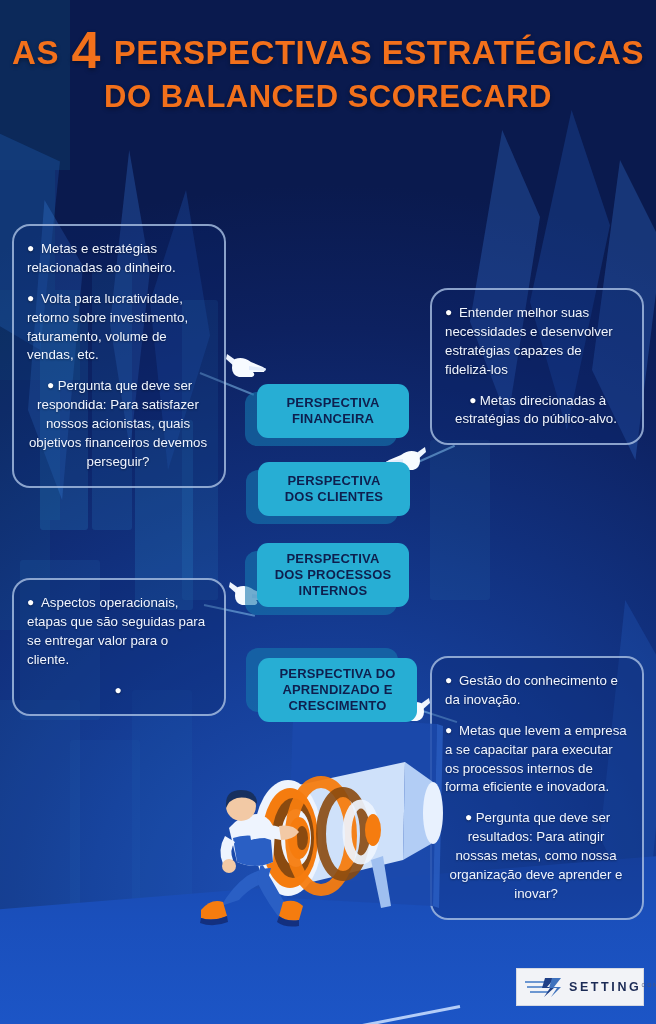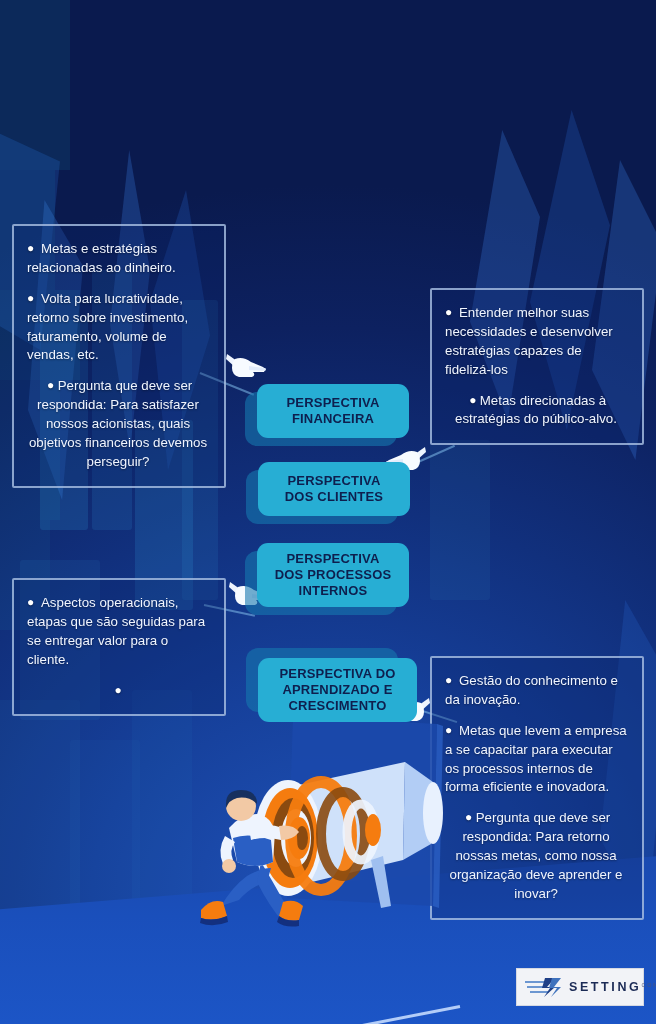--- a/index.html
+++ b/index.html
@@ -58,21 +58,21 @@
   .title .l2 { display: block; font-size: 31px; margin-top: 12px; }
   .title .big {
     font-size: 52px; line-height: 0.7; vertical-align: -4px;
     margin: 0 3px;
   }
 
   
   .card {
     position: absolute;
     border: 2px solid rgba(176,198,232,0.78);
-    border-radius: 2px;
+    border-radius: 18px;
     background: rgba(9,35,105,0.30);
     color: #f0f5ff;
     font-size: 13.3px;
     line-height: 1.42;
     padding: 14px 15px 14px 13px;
     text-shadow: 0 1px 2px rgba(0,0,0,0.4);
   }
   .card p { margin: 0 0 12px 0; }
   .card p:last-child { margin-bottom: 0; text-align: center; }
   .card .bul {
@@ -184,20 +184,28 @@
 
     <div class="blk" style="left:-10px; top:700px; width:90px; height:230px; opacity:.35;"></div>
     <div class="blk" style="left:70px; top:740px; width:70px; height:190px; opacity:.28;"></div>
     <div class="blk" style="left:132px; top:690px; width:60px; height:240px; opacity:.30;"></div>
 
     <div class="ground"></div>
     <div class="lane" style="left:-20px; bottom:16px; width:480px; height:3px; transform:rotate(-11deg);"></div>
 
   </div>
 
+  <div class="title">
+    <span class="l1">
+      <span>AS</span>
+      <span class="big">4</span>
+      <span>PERSPECTIVAS ESTRATÉGICAS</span>
+    </span>
+    <span class="l2">DO BALANCED SCORECARD</span>
+  </div>
 
   <div class="stem" style="left:200px; top:372px; width:58px; transform:rotate(22deg);"></div>
   <div class="stem" style="left:398px; top:470px; width:62px; transform:rotate(-24deg);"></div>
   <div class="stem" style="left:204px; top:604px; width:52px; transform:rotate(12deg);"></div>
   <div class="stem" style="left:398px; top:702px; width:62px; transform:rotate(18deg);"></div>
 
   <div class="card" id="card-financial">
     <p><span class="bul"></span><span>Metas e estratégias relacionadas ao dinheiro.</span></p>
     <p><span class="bul"></span><span>Volta para lucratividade, retorno sobre investimento, faturamento, volume de vendas, etc.</span></p>
     <p><span class="bul"></span><span>Pergunta que deve ser respondida: Para satisfazer nossos acionistas, quais objetivos financeiros devemos perseguir?</span></p>
@@ -209,21 +217,21 @@
   </div>
 
   <div class="card" id="card-process">
     <p><span class="bul"></span><span>Aspectos operacionais, etapas que são seguidas para se entregar valor para o cliente.</span></p>
     <p><span class="bul"></span></p>
   </div>
 
   <div class="card" id="card-learning">
     <p><span class="bul"></span><span>Gestão do conhecimento e da inovação.</span></p>
     <p><span class="bul"></span><span>Metas que levem a empresa a se capacitar para executar os processos internos de forma eficiente e inovadora.</span></p>
-    <p><span class="bul"></span><span>Pergunta que deve ser respondida: Para retorno nossas metas, como nossa organização deve aprender e inovar?</span></p>
+    <p><span class="bul"></span><span>Pergunta que deve ser resultados: Para atingir nossas metas, como nossa organização deve aprender e inovar?</span></p>
   </div>
 
   <div id="illus">
     <svg viewBox="0 0 290 230" xmlns="http://www.w3.org/2000/svg">
 
       <path d="M118 6 L262 14 L258 196 L112 188 Z" fill="#1b49ab" opacity="0.85"></path>
       <path d="M262 14 L268 16 L264 198 L258 196 Z" fill="#2a5fc4" opacity="0.8"></path>
       <rect x="247" y="92" width="7" height="18" rx="3.5" fill="#cfe0fb" opacity="0.9"></rect>
 
       <path d="M110 78 Q96 128 112 178 L228 150 L230 52 Z" fill="#cfe1fa"></path>

